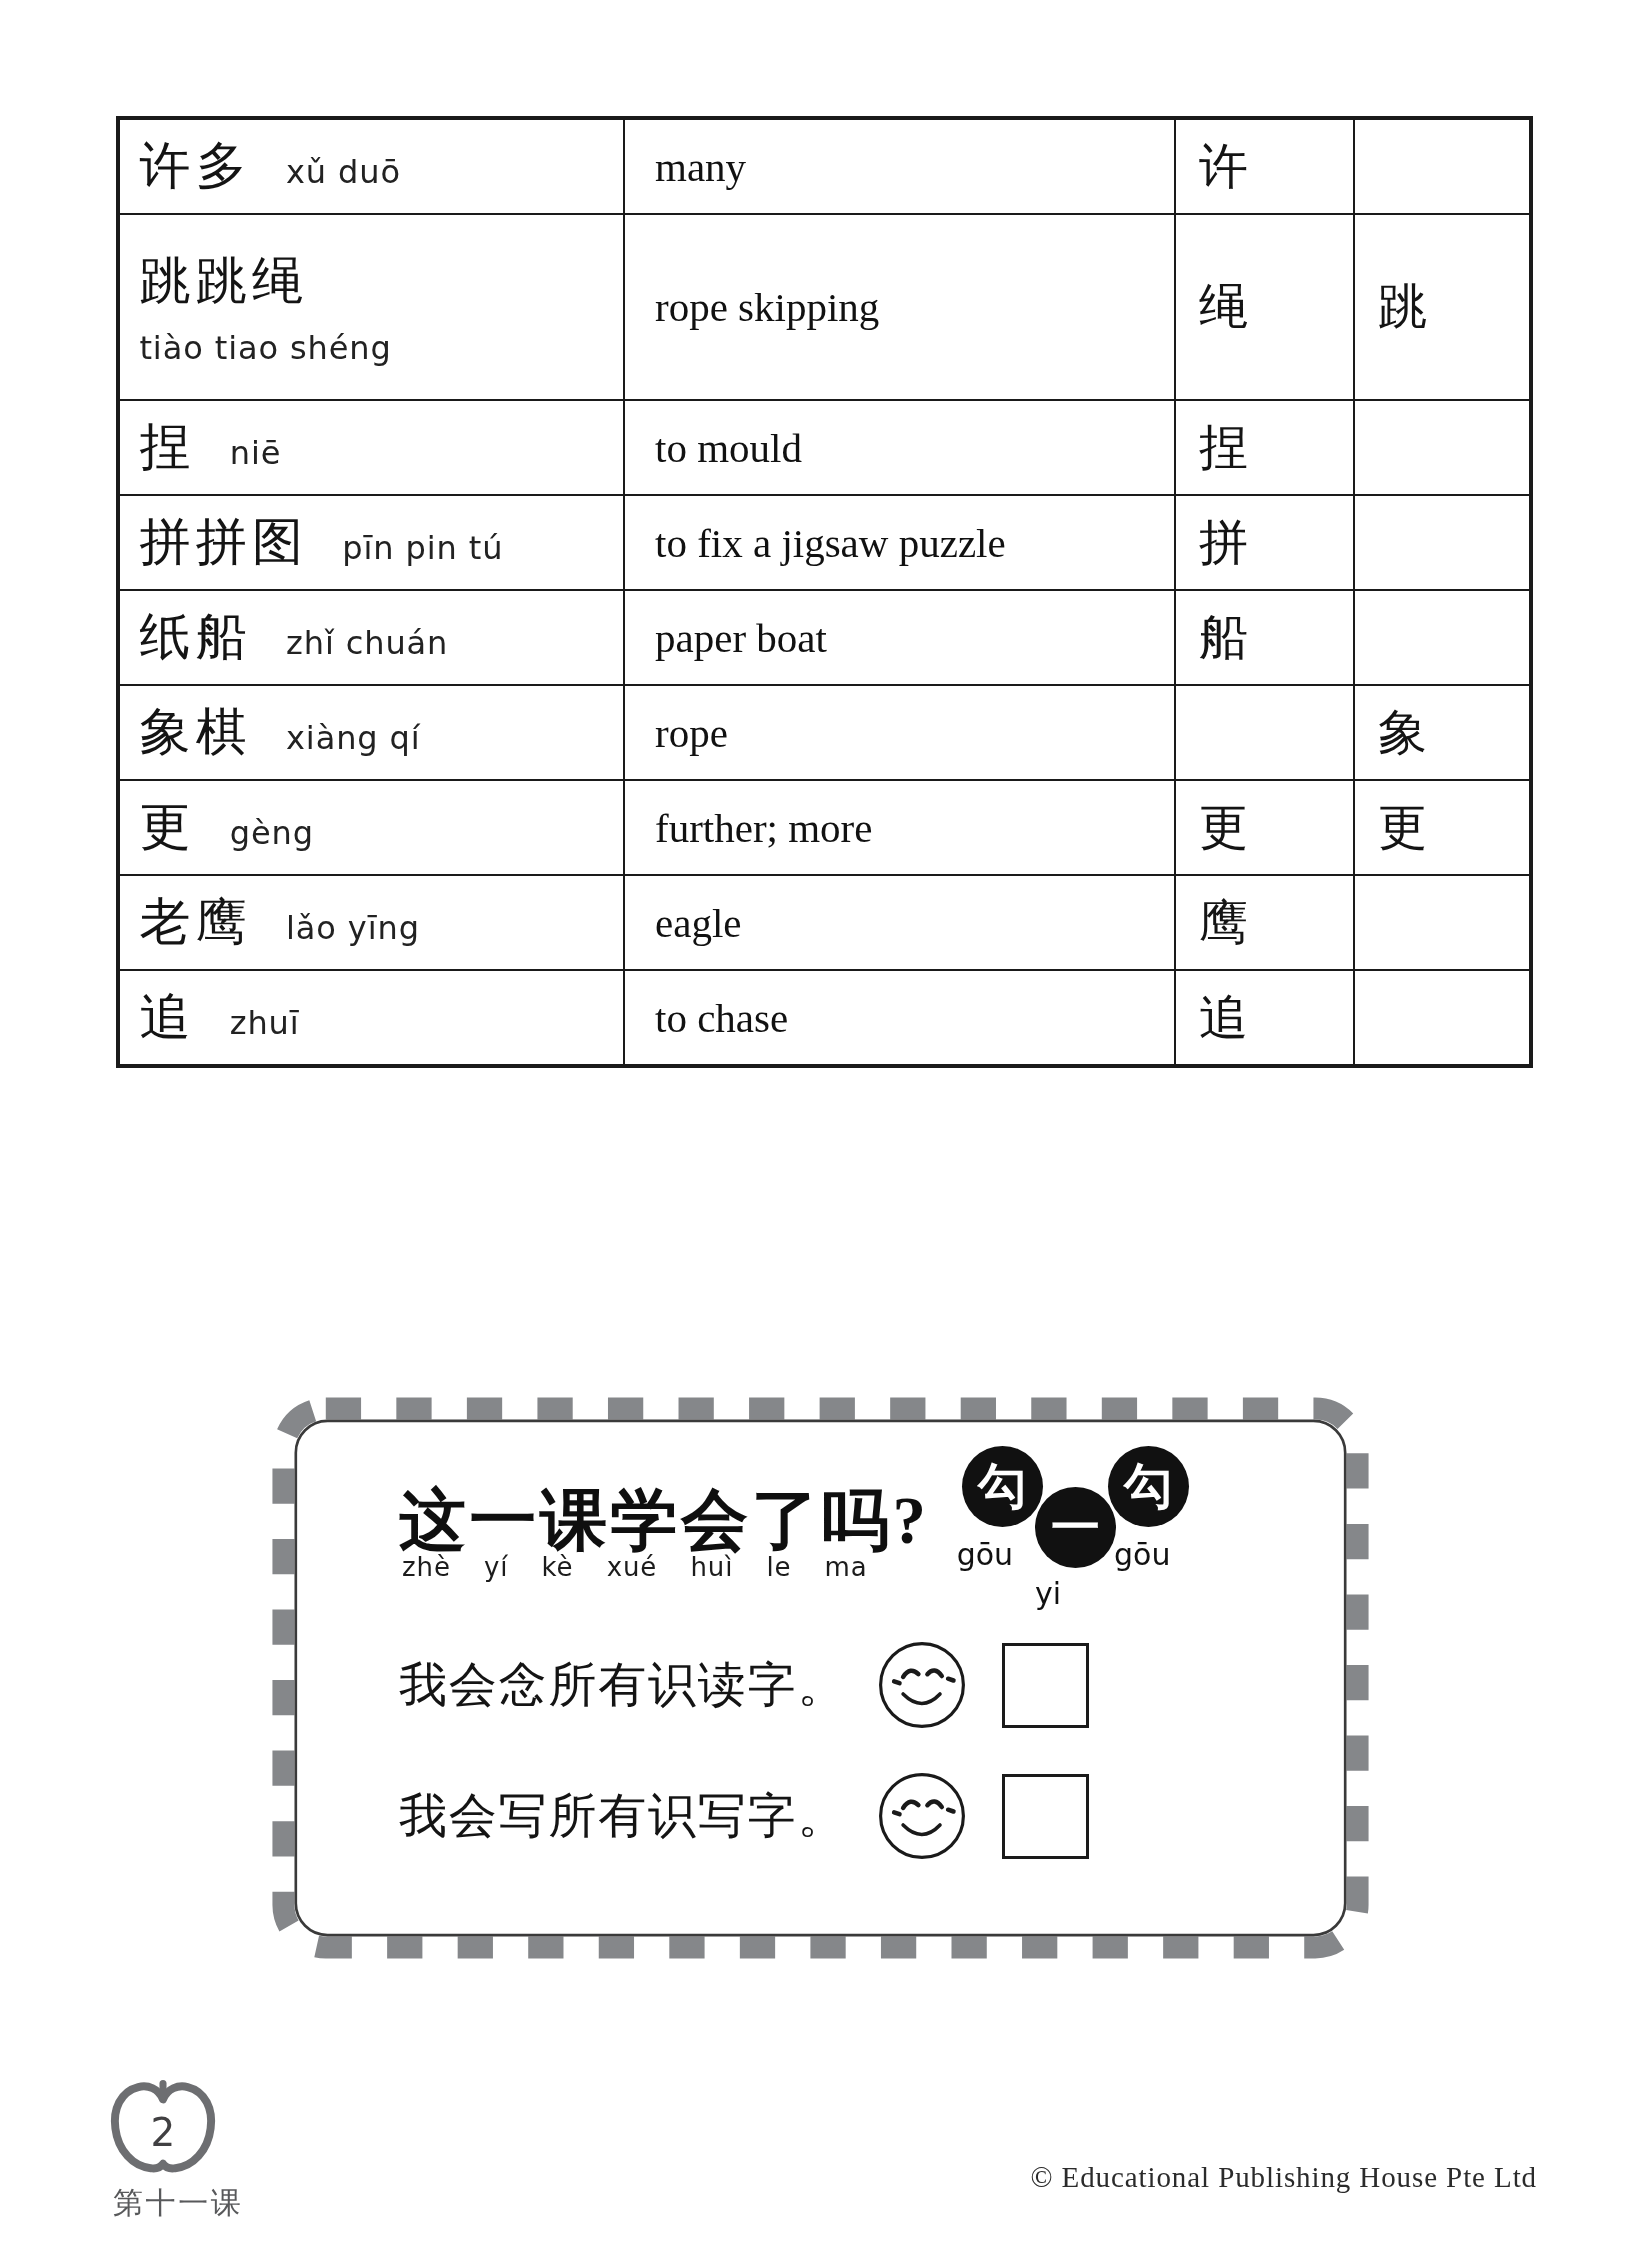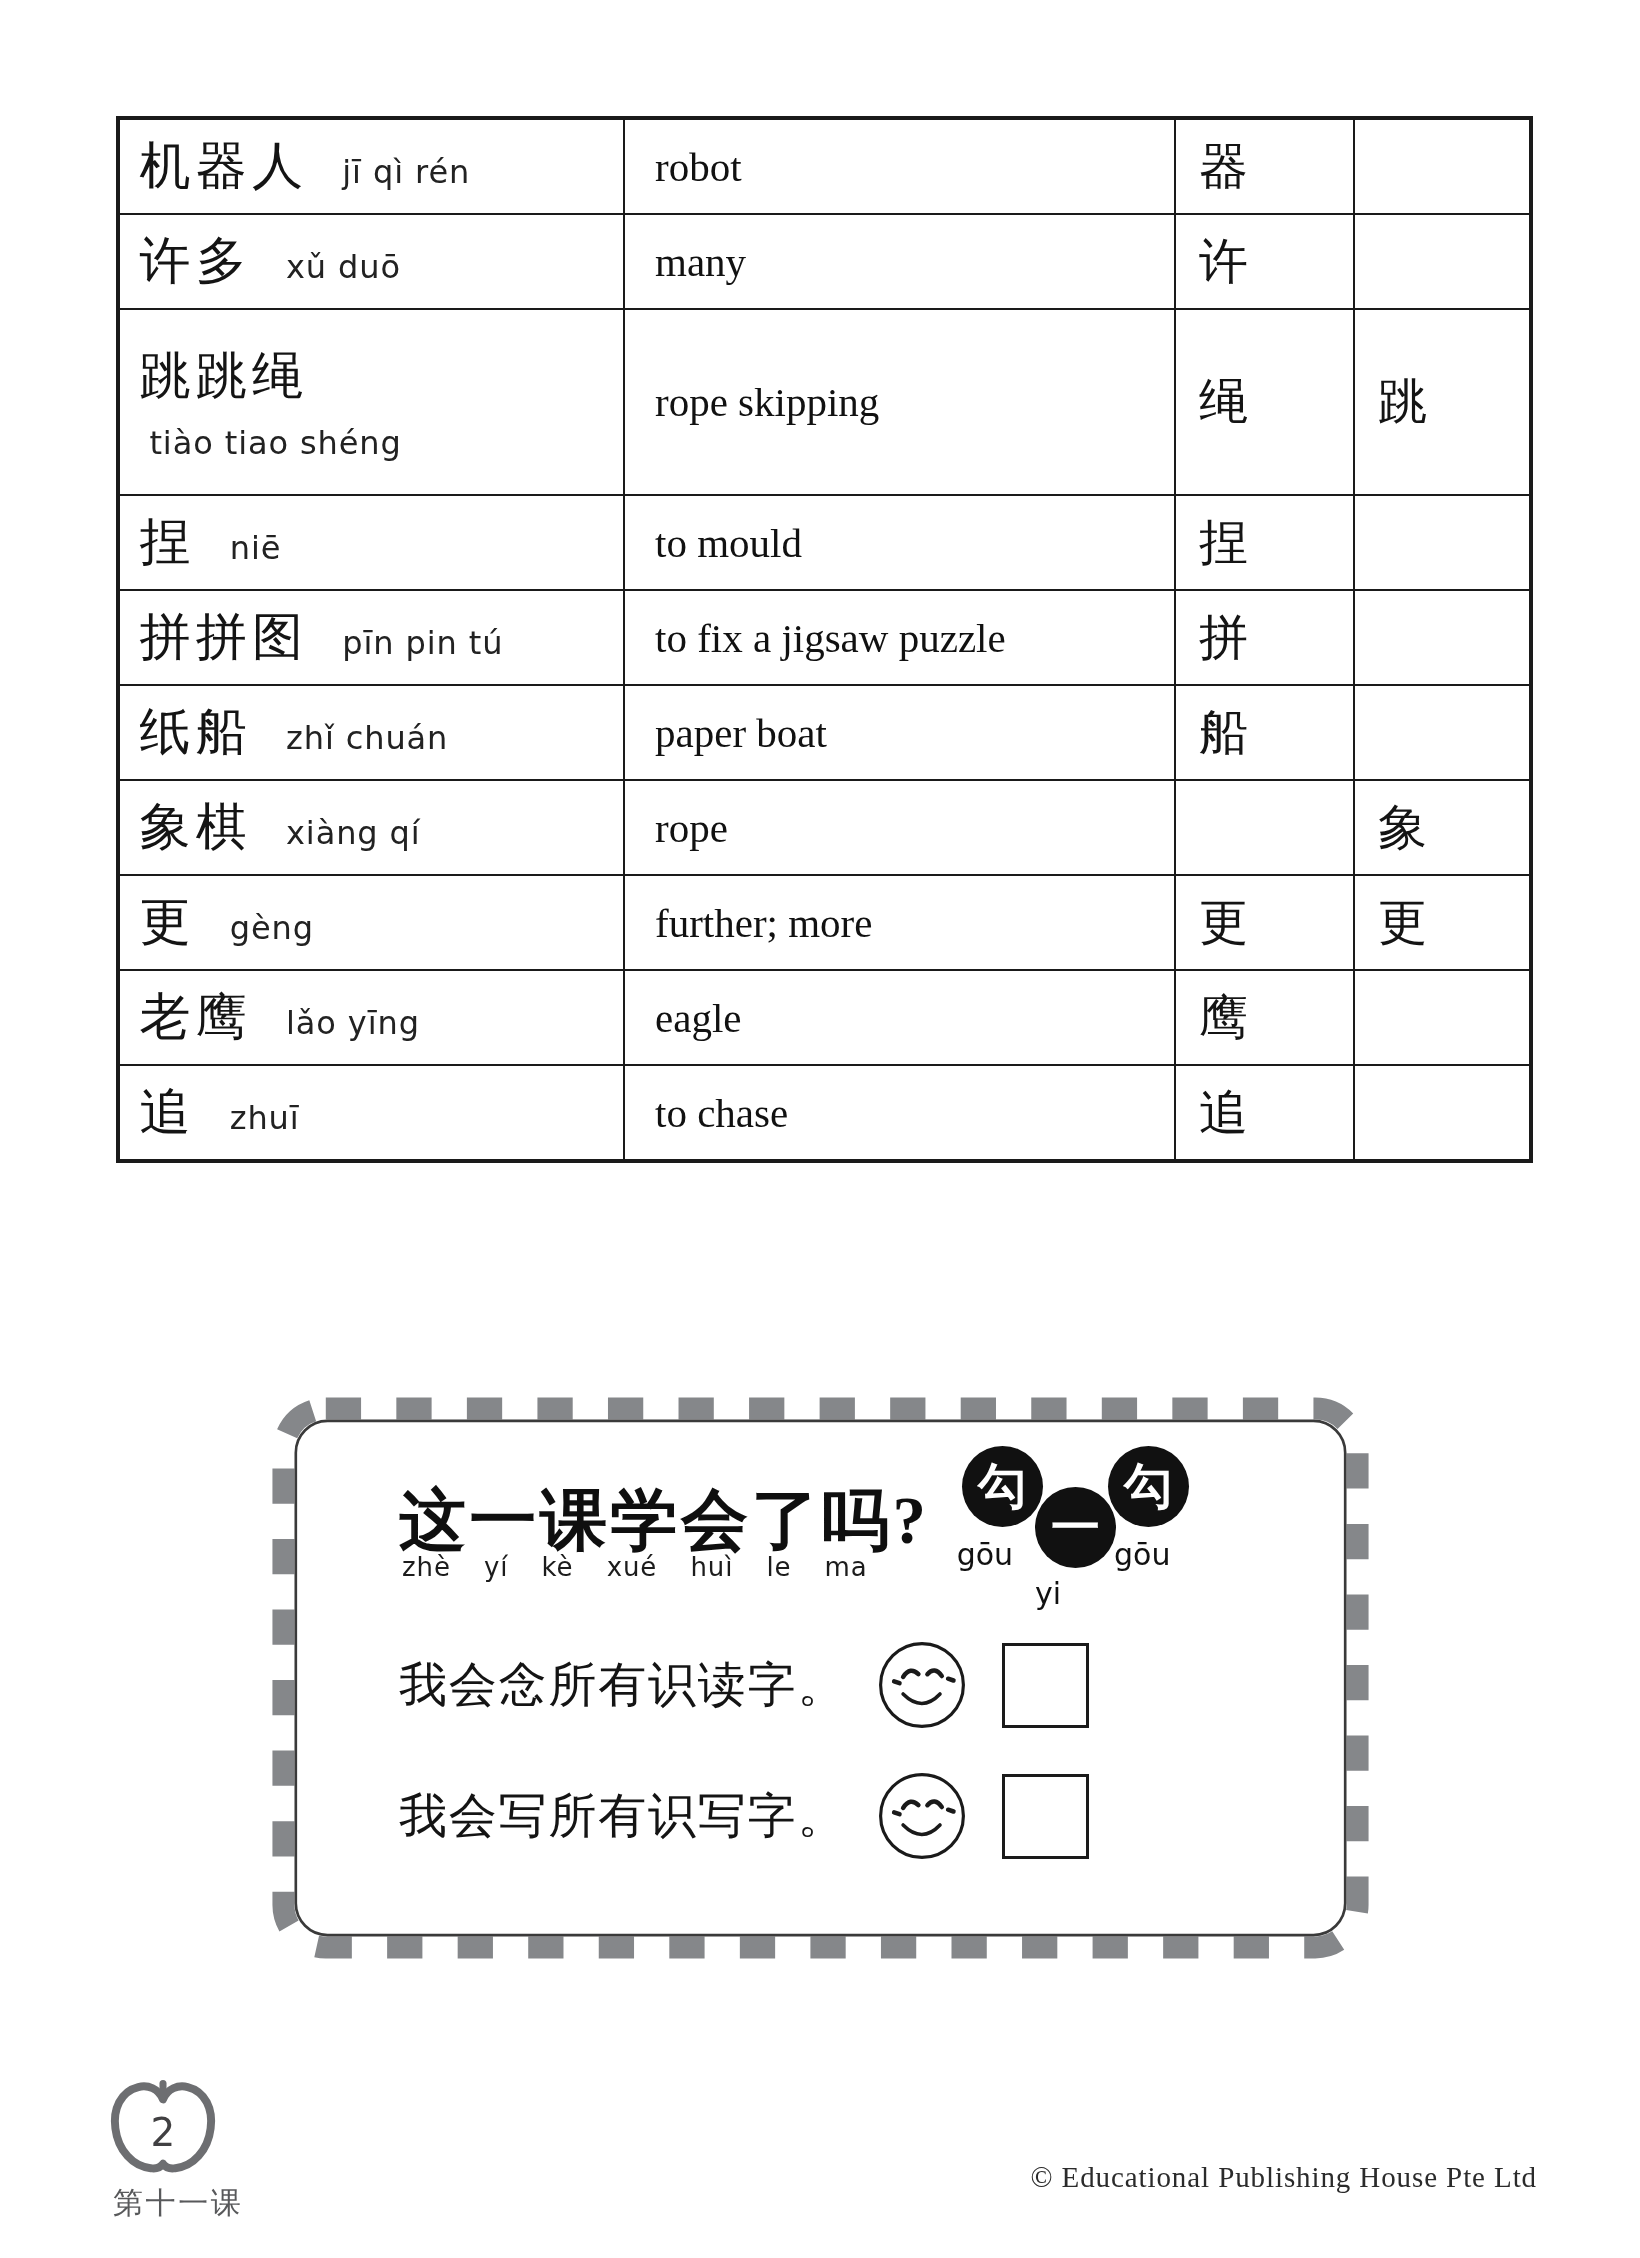--- a/index.html
+++ b/index.html
@@ -22,21 +22,21 @@
   td.word{padding-left:19.4px;}
   .hz{
     font-family:"Liberation Serif","DejaVu Serif",serif;
     font-size:51px;letter-spacing:5.3px;color:#141414;white-space:nowrap;
   }
   .py{
     font-family:"DejaVu Sans","Liberation Sans",sans-serif;
     font-size:32px;color:#222;margin-left:34px;letter-spacing:0.9px;white-space:nowrap;
   }
   tr.stacked .hz{display:block;line-height:1.05;margin-top:5.3px;}
-  tr.stacked .py{display:block;margin-left:10px;margin-top:23px;line-height:1;}
+  tr.stacked .py{display:block;margin-left:0;margin-top:23px;line-height:1;}
   td.en{
     font-family:"Liberation Serif","DejaVu Serif",serif;
     font-size:41px;padding-left:30px;color:#111;
   }
   td.ch{
     font-family:"Liberation Serif","DejaVu Serif",serif;
     font-size:49px;padding-left:23px;color:#141414;
   }
   
   .review-box{position:absolute;left:272px;top:1397px;width:1097px;height:562px;}
@@ -102,28 +102,20 @@
 <body>
 
 <table class="vocab-table">
   <colgroup>
     <col style="width:506px">
       <col style="width:551px">
       <col style="width:179px">
       <col style="width:177px">
   </colgroup>
   <tbody id="vocab-body">
-      <tr>
-    <td class="word">
-      <span class="hz">机器人</span><span class="py">jī qì rén</span>
-    </td>
-    <td class="en">robot</td>
-    <td class="ch">器</td>
-    <td class="ch"></td>
-  </tr>
       <tr>
     <td class="word">
       <span class="hz">许多</span><span class="py">xǔ duō</span>
     </td>
     <td class="en">many</td>
     <td class="ch">许</td>
     <td class="ch"></td>
   </tr>
       <tr class="stacked tall">
     <td class="word">

